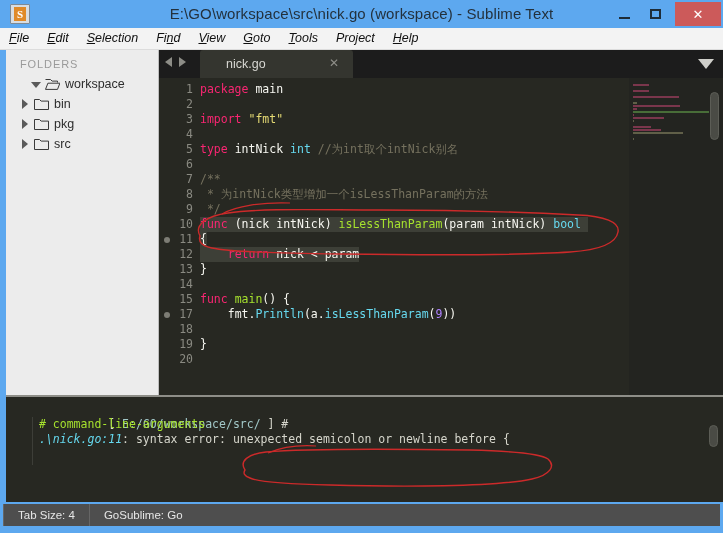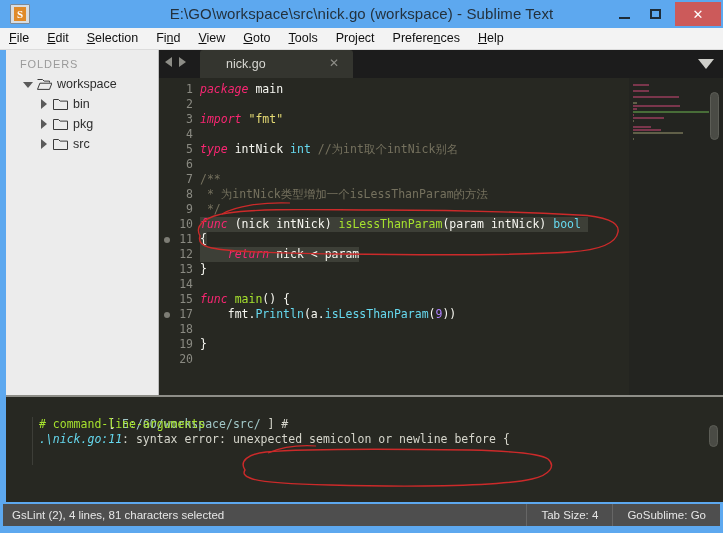--- a/index.html
+++ b/index.html
@@ -24,33 +24,33 @@
   .wincontrols{position:absolute;right:2px;top:2px;height:24px;display:flex;align-items:stretch;}
   .wbtn{width:31px;height:24px;display:flex;align-items:center;justify-content:center;
     color:#1d2c38;font-size:12px;line-height:1;}
   .wbtn.close{background:#cc5a5a;color:#ffffff;width:46px;margin-left:4px;font-size:13px;}
   .wbtn .min-glyph{display:block;width:11px;height:2px;background:#1d2c38;margin-top:7px;}
   .wbtn .max-glyph{display:block;width:11px;height:10px;border:2px solid #1d2c38;box-sizing:border-box;}
 
   
   .menubar{position:absolute;left:0;top:28px;width:723px;height:22px;background:#f3f3f3;
     border-bottom:1px solid #dcdcdc;display:flex;align-items:center;box-sizing:border-box;}
-  .menu-item{padding:0 9px;font-size:12.5px;color:#101010;line-height:21px;cursor:default;white-space:nowrap;}
+  .menu-item{padding:0 9px;font-size:12.5px;color:#101010;line-height:21px;cursor:default;white-space:nowrap;font-style:italic;}
   .menu-item u{text-decoration:underline;}
 
   
   .workarea{position:absolute;left:6px;top:50px;width:717px;height:452px;background:#1c1c1c;overflow:hidden;}
 
   
   .sidebar{position:absolute;left:0;top:0;width:153px;height:452px;background:#ececec;
     border-right:1px solid #bdbdbd;box-sizing:border-box;padding-top:5px;}
   .folders-label{font-size:11px;color:#9a9a9a;letter-spacing:0.9px;padding:3px 0 4px 14px;font-weight:normal;}
   .tree-row{display:flex;align-items:center;height:20px;font-size:12.5px;color:#2d2d2d;cursor:default;}
-  .tree-row.lvl1{padding-left:16px;}
-  .tree-row.lvl2{padding-left:32px;}
+  .tree-row.lvl1{padding-left:16px;margin-left:8px;}
+  .tree-row.lvl2{padding-left:13px;}
   .arrow{width:13px;height:13px;position:relative;flex:0 0 13px;}
   .arrow.down::before{content:"";position:absolute;left:1px;top:4px;border-left:5px solid transparent;
     border-right:5px solid transparent;border-top:6px solid #5a5a5a;}
   .arrow.right::before{content:"";position:absolute;left:3px;top:1px;border-top:5px solid transparent;
     border-bottom:5px solid transparent;border-left:6px solid #5a5a5a;}
   .folder-ic{width:15px;height:12px;margin:0 5px 0 2px;flex:0 0 15px;position:relative;}
   .folder-ic svg{display:block;}
   .tree-label{padding-bottom:1px;}
 
   
@@ -67,21 +67,21 @@
     border-left:8px solid transparent;border-right:8px solid transparent;border-top:10px solid #cfcfca;}
 
   .code-area{position:absolute;left:0;top:28px;width:564px;height:317px;background:#272822;overflow:hidden;}
   .code-rows{position:absolute;left:0;top:4px;width:470px;}
   .crow{height:15px;line-height:15px;white-space:pre;font-family:"DejaVu Sans Mono", monospace;font-size:11.5px;position:relative;}
   .gutter{display:inline-block;width:41px;text-align:right;color:#8a8a82;padding-right:7px;box-sizing:border-box;
     font-family:"DejaVu Sans Mono", monospace;font-size:11.5px;}
   .code{display:inline-block;color:#f8f8f2;}
   .dot{position:absolute;left:5px;top:5px;width:6px;height:6px;border-radius:50%;background:#7d7d75;}
   .sel{background:#3d3f37;}
-  .k-key{color:#f92672;font-style:italic;}     
+  .k-key{color:#f92672;}     
   .k-str{color:#e6db74;}     
   .k-typ{color:#66d9ef;} 
   .k-fn{color:#a6e22e;}      
   .k-num{color:#ae81ff;}     
   .k-com{color:#75715e;}     
   .k-id{color:#f8f8f2;}
   .k-meth{color:#66d9ef;}
 
   
   .minimap{position:absolute;right:0;top:28px;width:94px;height:317px;background:#232420;}
@@ -137,21 +137,20 @@
 
   <div class="menubar" id="menubar">
       <div class="menu-item"><u>F</u>ile</div>
       <div class="menu-item"><u>E</u>dit</div>
       <div class="menu-item"><u>S</u>election</div>
       <div class="menu-item">Fi<u>n</u>d</div>
       <div class="menu-item"><u>V</u>iew</div>
       <div class="menu-item"><u>G</u>oto</div>
       <div class="menu-item"><u>T</u>ools</div>
       <div class="menu-item">Project</div>
-      <div class="menu-item">Prefere<u>n</u>ces</div>
       <div class="menu-item"><u>H</u>elp</div>
     </div>
 
   <div class="workarea">
 
     <div class="sidebar">
       <div class="folders-label">FOLDERS</div>
       <div id="tree">
           <div class="tree-row lvl1">
             <span class="arrow down"></span>
@@ -259,21 +258,20 @@
           <span id="cl0">[ <span class="c-path">E:/GO/workspace/src/</span> ] #</span>
         </div>
         <div class="cline"><span id="cl2"><span class="c-green"># command-line-arguments</span></span></div>
         <div class="cline"><span id="cl3"><span class="c-teal">.\nick.go:11</span>: syntax error: <span>unexpected semicolon or newline before {</span></span></div>
       </div>
       <div class="con-scroll"></div>
     </div>
   </div>
 
   <div class="statusbar">
-    <div class="status-left">GsLint (2), 4 lines, 81 characters selected</div>
     <div class="status-cell">Tab Size: 4</div>
     <div class="status-cell">GoSublime: Go</div>
   </div>
 
   <svg class="annot" viewBox="0 0 723 533">
     <path d="M200,236 C194,225 206,216 228,213 C262,208 320,210 380,210 C450,210 520,212 578,215
          C604,216 620,222 618,232 C616,244 600,250 570,252 C510,256 420,255 340,254
          C280,253 230,252 212,248 C202,246 198,242 200,236 Z" fill="none" stroke="#cc2a2a" stroke-width="1.4" stroke-linejoin="round"></path>
     <path d="M222,214 C236,206 262,202 290,203" fill="none" stroke="#cc2a2a" stroke-width="1.2"></path>
     <path d="M245,470 C239,461 248,454 266,452 C310,448 400,449 470,450 C510,451 540,453 548,459

